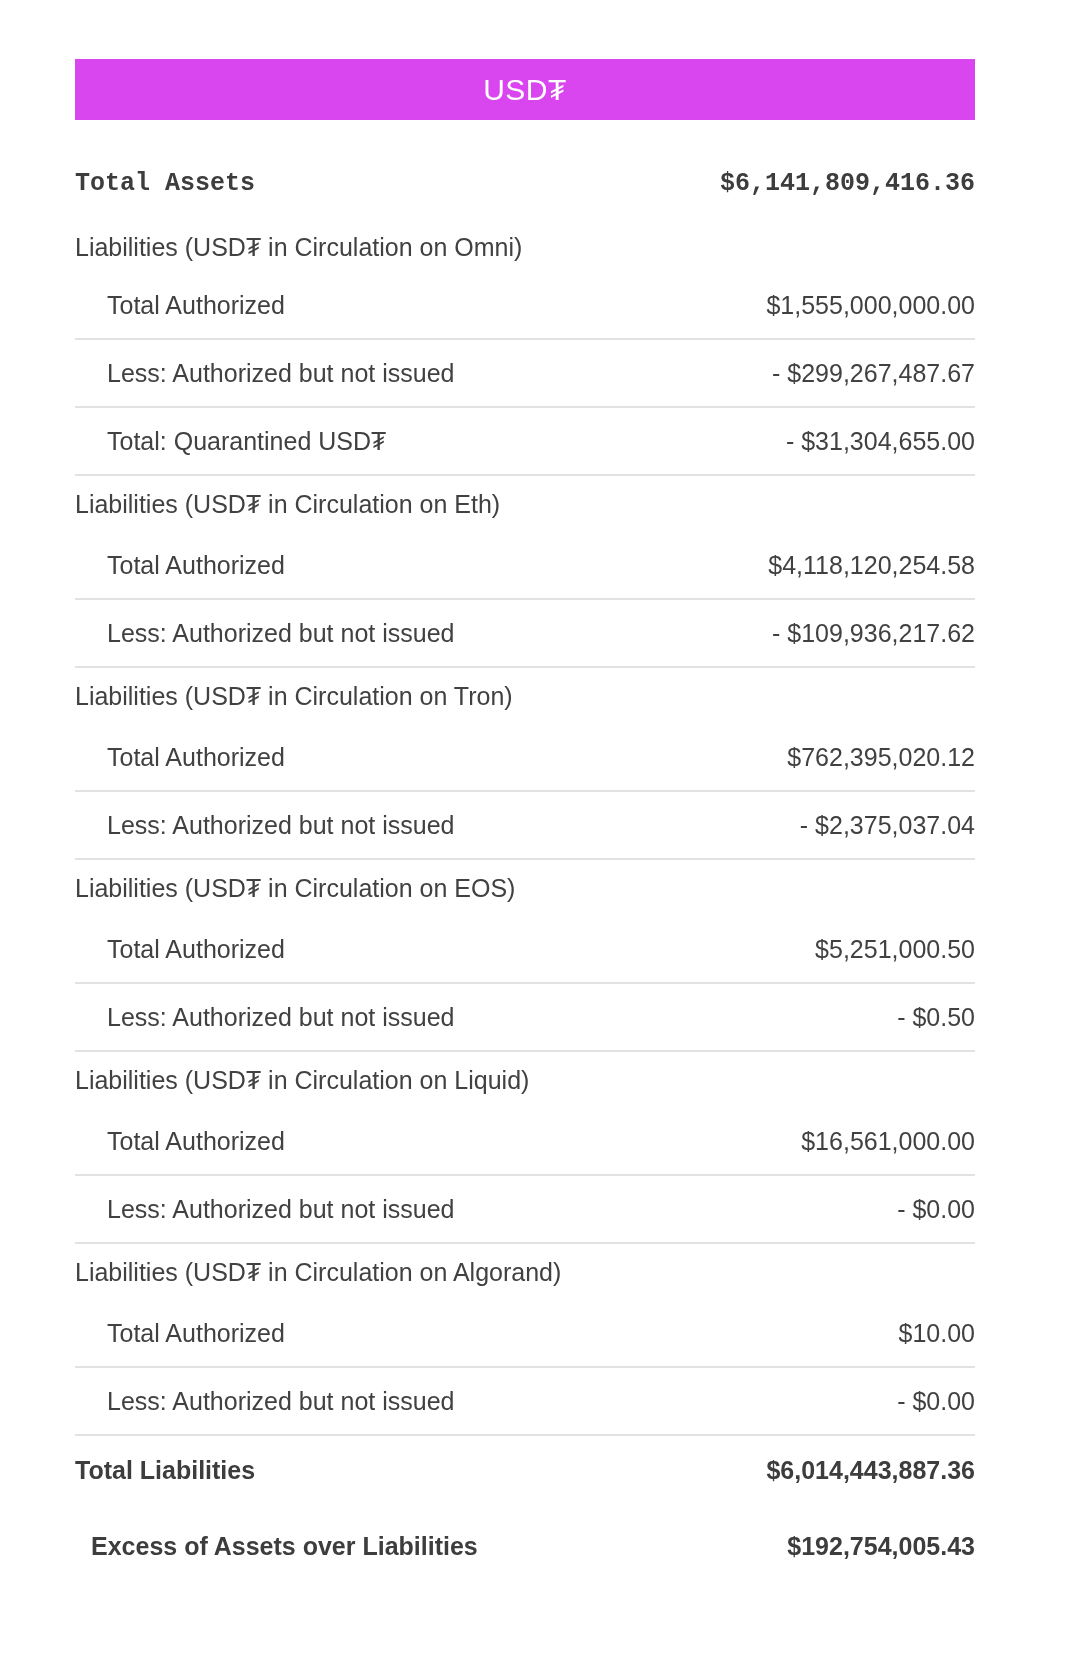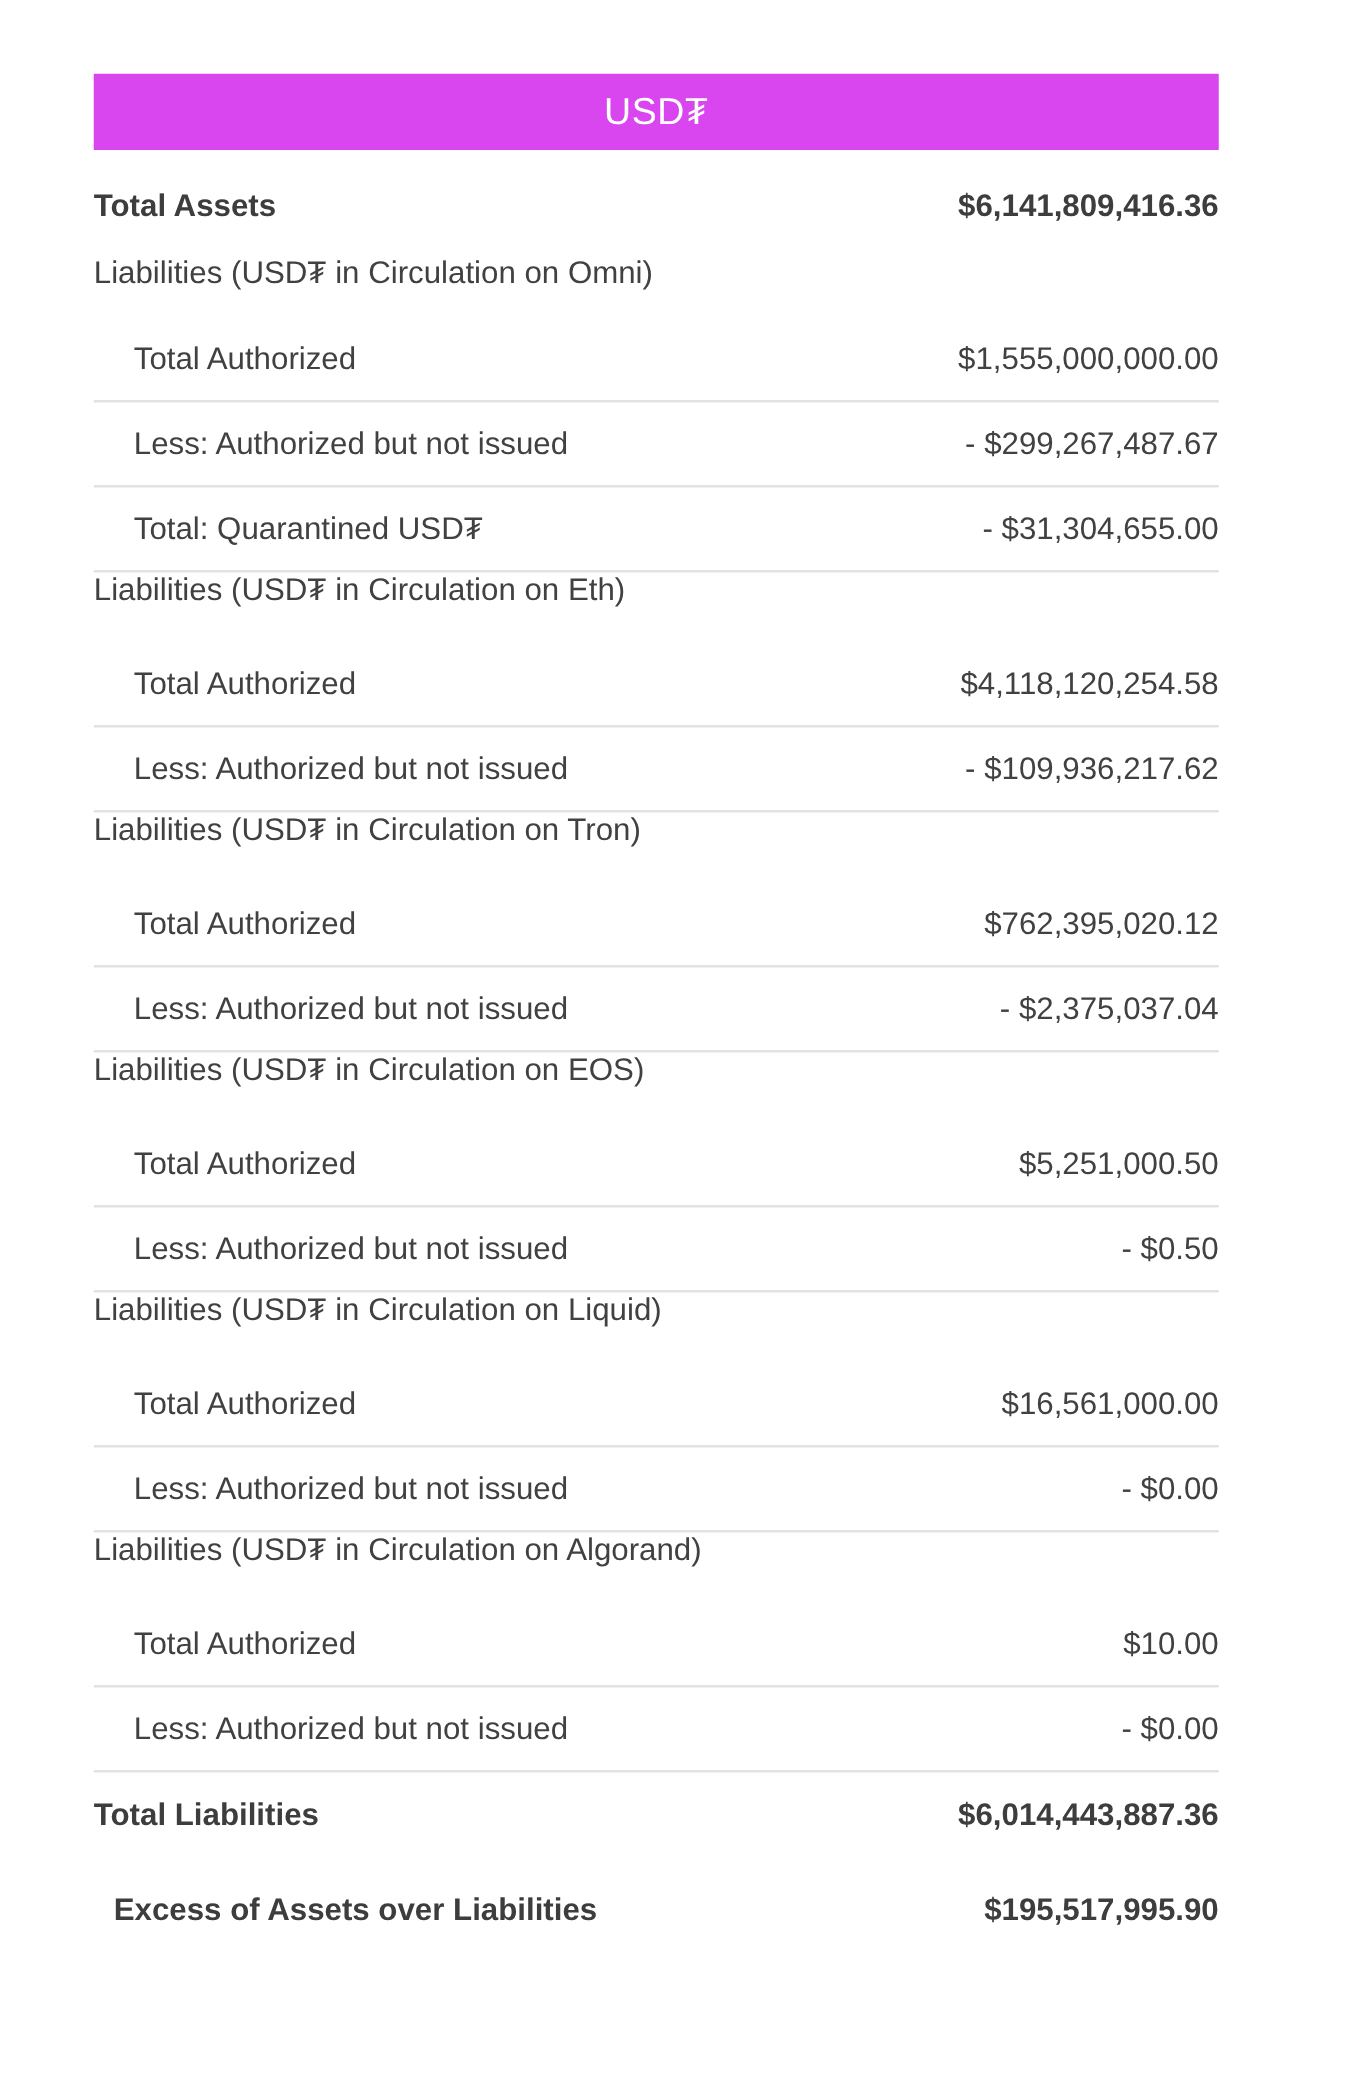--- a/index.html
+++ b/index.html
@@ -33,27 +33,28 @@
     align-items: center;
     font-size: 25px;
   }
   .row .label { text-align: left; white-space: nowrap; }
   .row .value { text-align: center; white-space: nowrap; }
   .row.bold {
     font-weight: 700;
     color: #3d3d3d;
   }
   .total-assets {
-    margin-top: 24px;
+    margin-top: 42px;
     height: 42px;
+    font-family: Liberation Mono, monospace;
   }
   .section-heading {
     height: 56px;
     display: flex;
-    align-items: flex-start;
+    align-items: center;
     font-size: 25px;
     color: #414141;
   }
   .section-heading.first {
     margin-top: 18px;
     height: 50px;
   }
   .data-row {
     height: 66px;
     padding-left: 32px;
@@ -156,16 +157,16 @@
     <span class="label">Less: Authorized but not issued</span>
     <span class="value">- $0.00</span>
   </div>
 
   <div class="row bold total-liabilities">
     <span class="label">Total Liabilities</span>
     <span class="value">$6,014,443,887.36</span>
   </div>
   <div class="row bold excess-row">
     <span class="label">Excess of Assets over Liabilities</span>
-    <span class="value">$195,517,995.90</span>
+    <span class="value">$192,754,005.43</span>
   </div>
 
 </div>
 
 </body></html>

